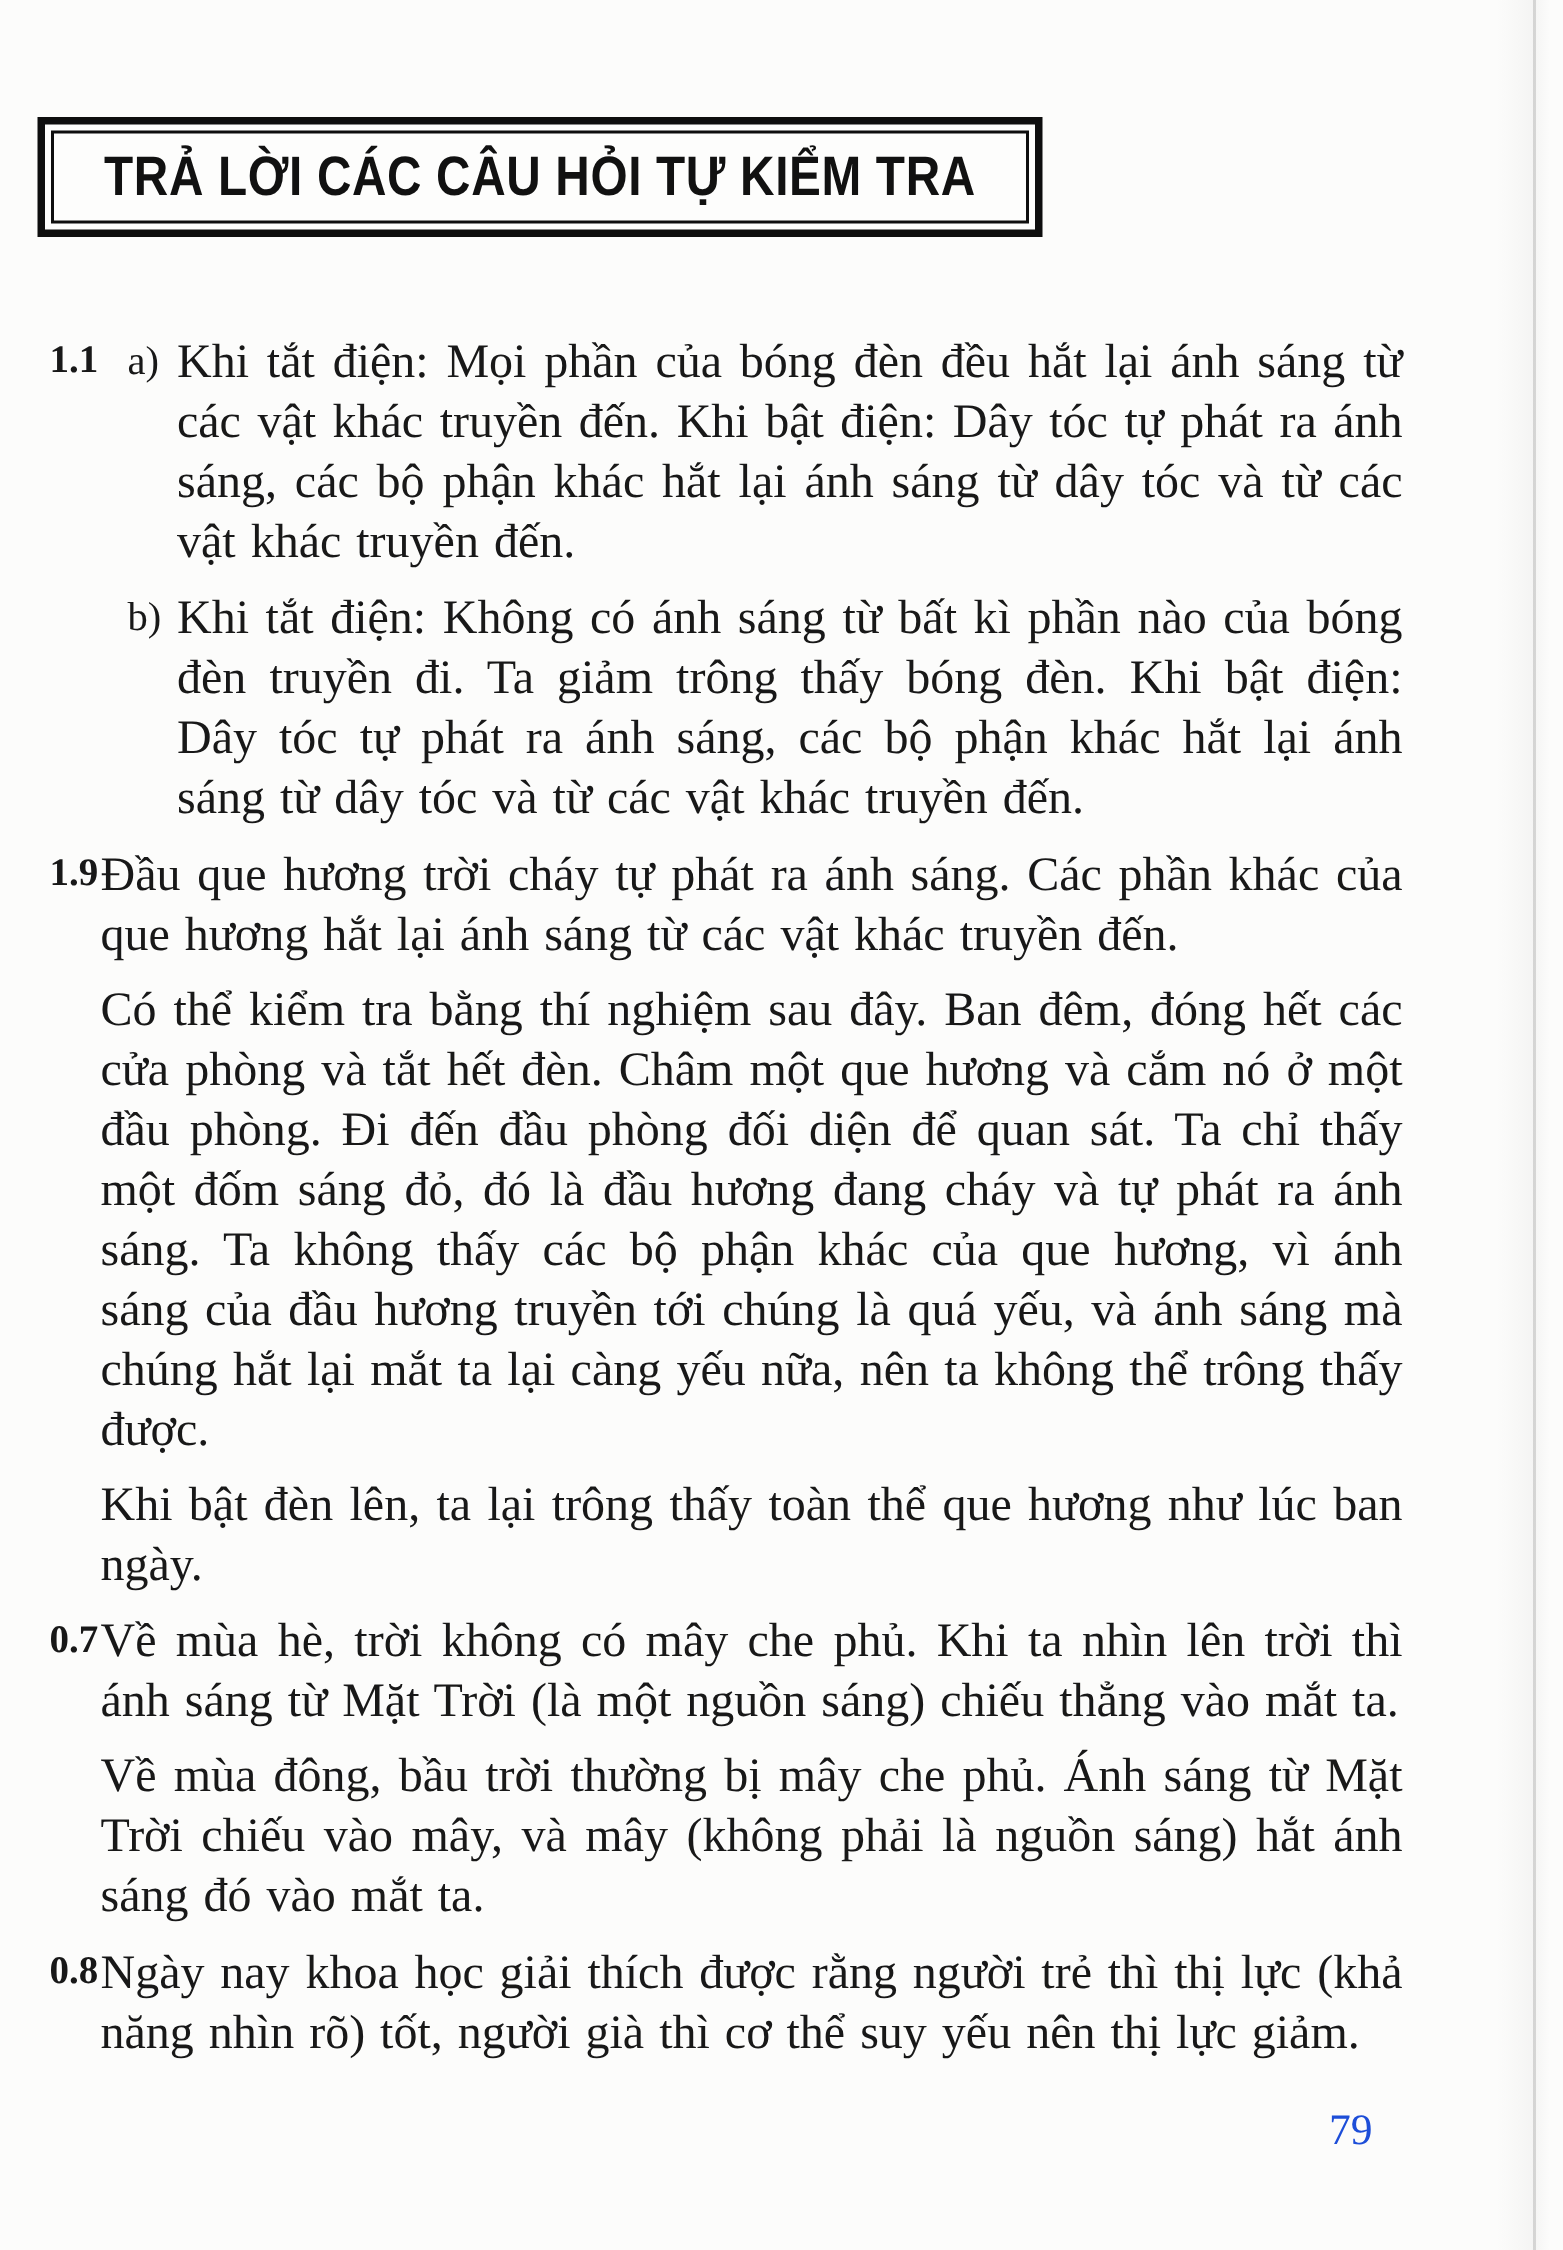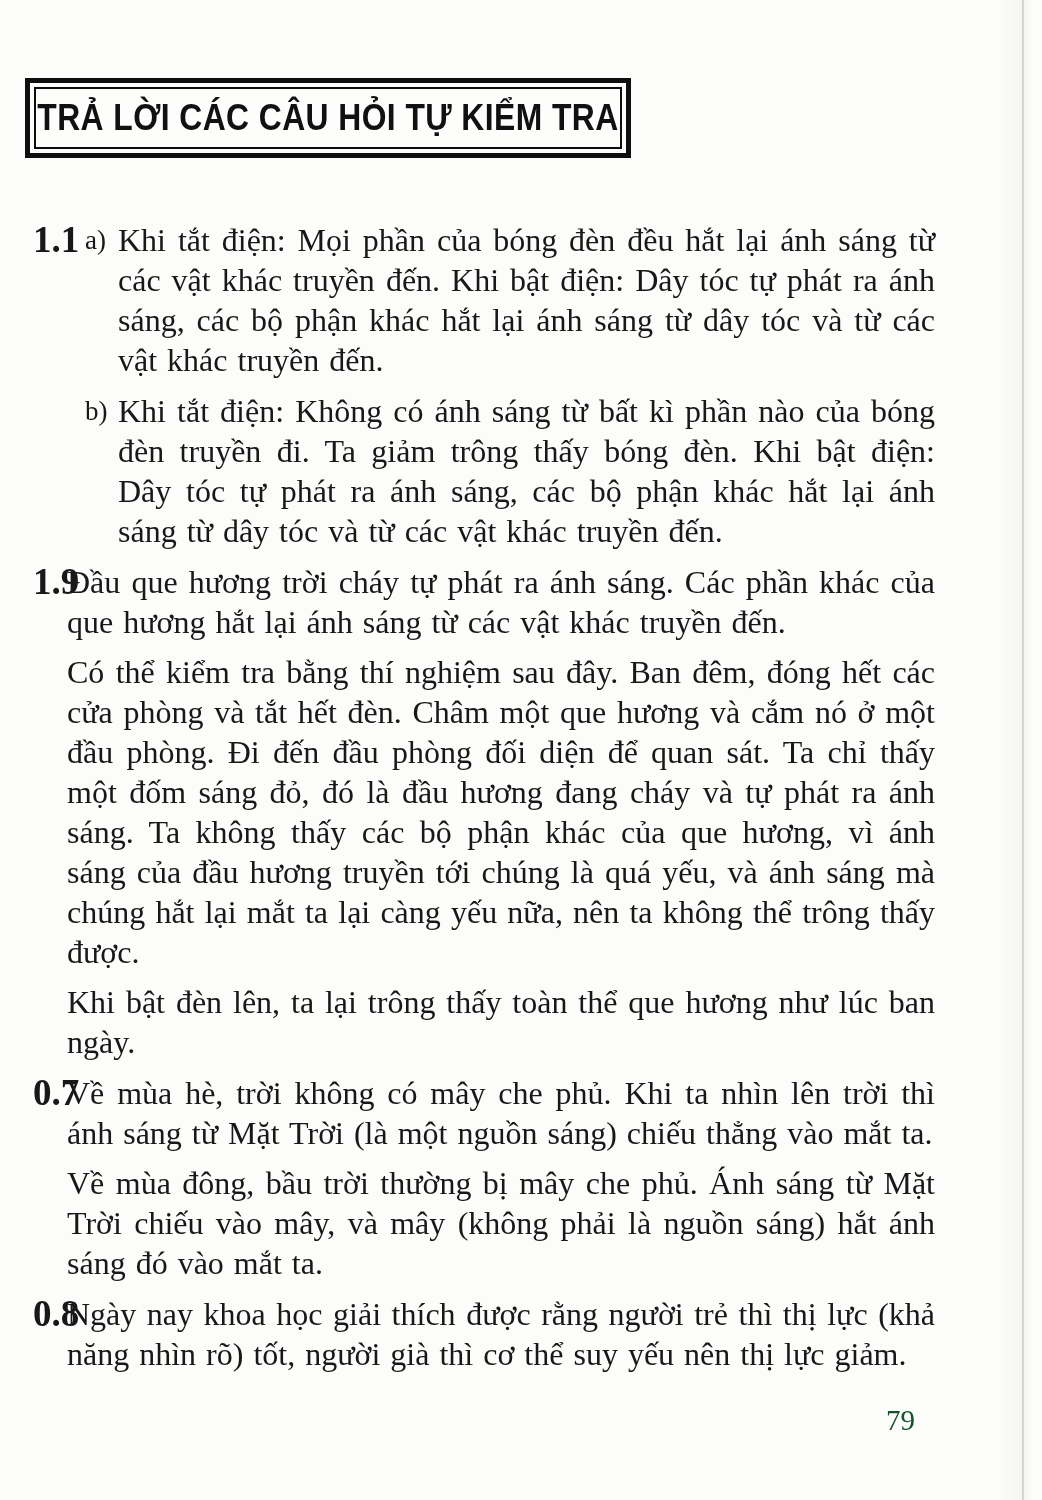--- a/index.html
+++ b/index.html
@@ -40,21 +40,21 @@
     height: 100%;
     background: rgba(140,140,140,0.30);
     pointer-events: none;
   }
 
   
   .title-box {
     position: absolute;
     left: 25px;
     top: 78px;
-    width: 606px;
+    width: 670px;
     height: 80px;
     box-sizing: border-box;
     border: 5px solid #0e0e0e;
     padding: 4px;
     background: #fdfdfc;
   }
   .title-inner {
     height: 100%;
     box-sizing: border-box;
     border: 2px solid #0e0e0e;
@@ -84,21 +84,21 @@
   .item {
     display: grid;
     grid-template-columns: 34px 1fr;
     margin-bottom: 11px;
   }
   .item.with-sub {
     grid-template-columns: 52px 1fr;
   }
   .num {
     font-weight: 700;
-    font-size: 37px;
+    font-size: 26px;
     line-height: 40px;
   }
   .subitem {
     display: grid;
     grid-template-columns: 33px 1fr;
     margin-bottom: 11px;
   }
   .subitem:last-child { margin-bottom: 0; }
   .marker {
     font-size: 27px;
@@ -113,21 +113,21 @@
   }
   .item-body .para:last-child,
   .sub-body .para:last-child { margin-bottom: 0; }
 
   .page-number {
     position: absolute;
     left: 886px;
     top: 1402px;
     font-size: 29px;
     line-height: 36px;
-    color: #14532d;
+    color: #1d4ed8;
   }
 </style>
 </head>
 <body>
 
 <div class="page">
 
   <div class="title-box">
     <div class="title-inner">
       <h1 class="page-title">TRẢ LỜI CÁC CÂU HỎI TỰ KIỂM TRA</h1>

